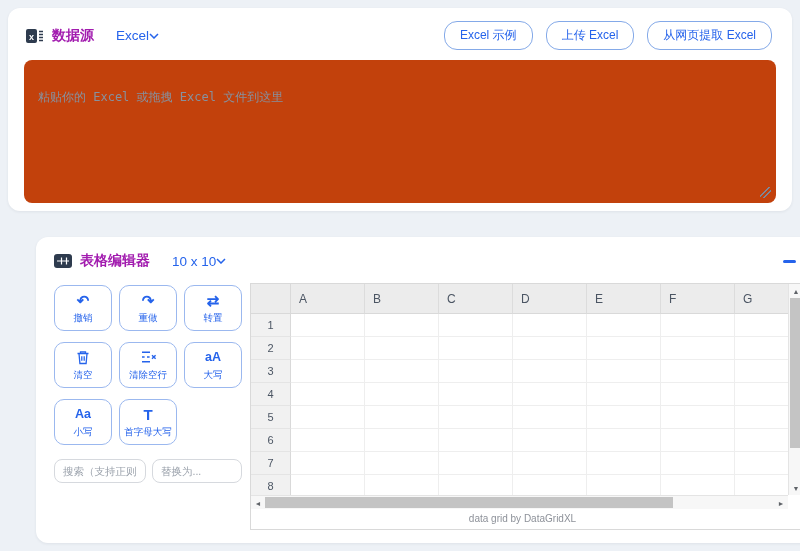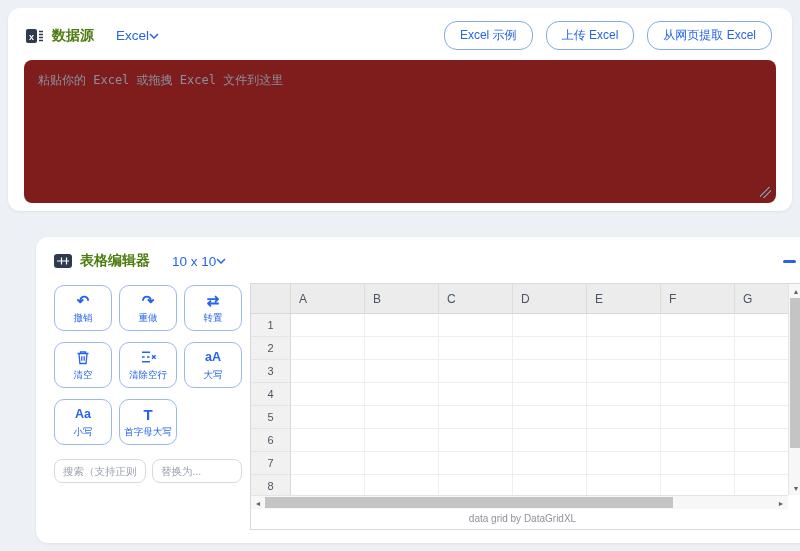--- a/index.html
+++ b/index.html
@@ -9,35 +9,35 @@
     font-family:"Liberation Sans", sans-serif;
     position:relative; overflow:hidden;
     color:#273244;
   }
   .card { position:absolute; left:8px; width:784px; background:#fff; border-radius:12px;
           box-shadow:0 1px 3px rgba(30,41,59,.07); }
   #card-datasource { top:8px; height:203px; }
   #card-editor { top:237px; height:306px;margin-left:28px; }
 
   .card-header { display:flex; align-items:center; padding:13px 20px 9px 18px; }
-  .card-title { font-size:14px; font-weight:bold; color:#4d7c0f; margin-left:8px; }
+  .card-title { font-size:14px; font-weight:bold; color:#a21caf; margin-left:8px; }
   .hdr-select { display:flex; align-items:center; margin-left:22px; color:#2563eb;
                 font-size:13.5px; cursor:pointer; background:none; border:none;
                 font-family:"Liberation Sans", sans-serif; }
   .spacer { flex:1; }
 
   .pill-row { display:flex; gap:13px; }
   .pill { border:1px solid #84a9e8; background:#fff; color:#2563eb; font-size:12px;
           border-radius:13px; padding:5px 15px; cursor:pointer; white-space:nowrap;
           font-family:"Liberation Sans", sans-serif; }
 
   
   .paste-wrap { position:absolute; left:16px; right:16px; top:52px; bottom:8px; }
-  .paste-area { width:100%; height:100%; background:#7f1d1d; border:none; border-radius:8px;
-                resize:none; outline:none; padding:12px 14px; color:#e5e9f0;
+  .paste-area { width:100%; height:100%; background:#c2410c; border:none; border-radius:8px;
+                resize:none; outline:none; padding:29px 14px; color:#e5e9f0;
                 font:12px "DejaVu Sans Mono", monospace; }
   .paste-area::placeholder { color:#87919f; }
   .resize-handle { position:absolute; right:5px; bottom:5px; width:11px; height:11px;
      background:linear-gradient(135deg, transparent 40%, #7d8899 40%, #7d8899 48%, transparent 48%,
                 transparent 62%, #7d8899 62%, #7d8899 70%, transparent 70%);
      cursor:nwse-resize; }
 
   .collapse-btn { width:22px; height:22px; border:none; background:none; cursor:pointer;
                   display:flex; align-items:center; justify-content:center; }
   .collapse-btn i { display:block; width:13px; height:3px; background:#2563eb; border-radius:2px; }

